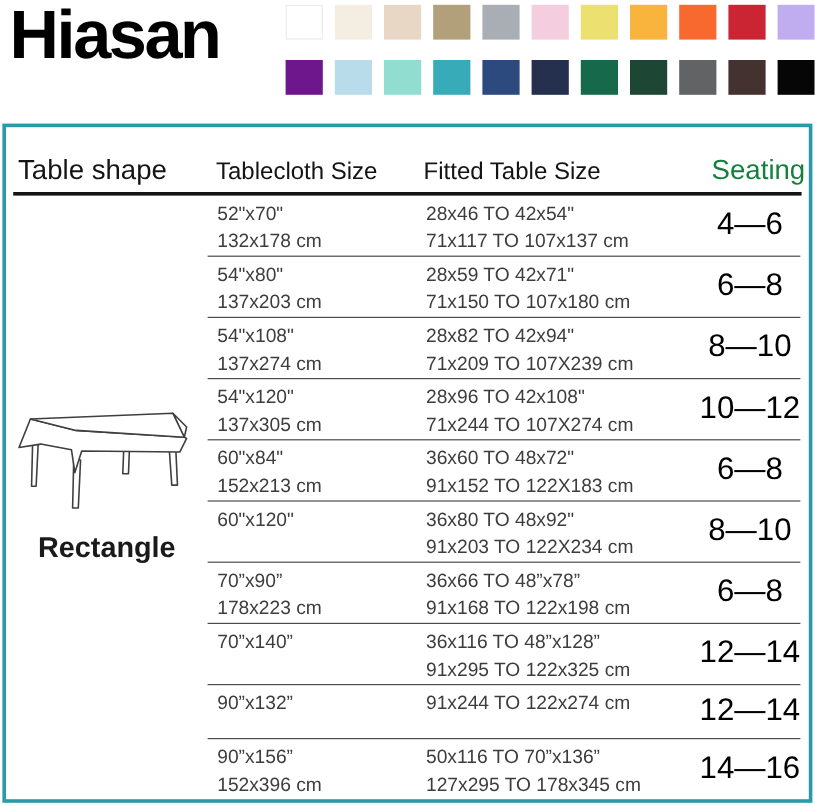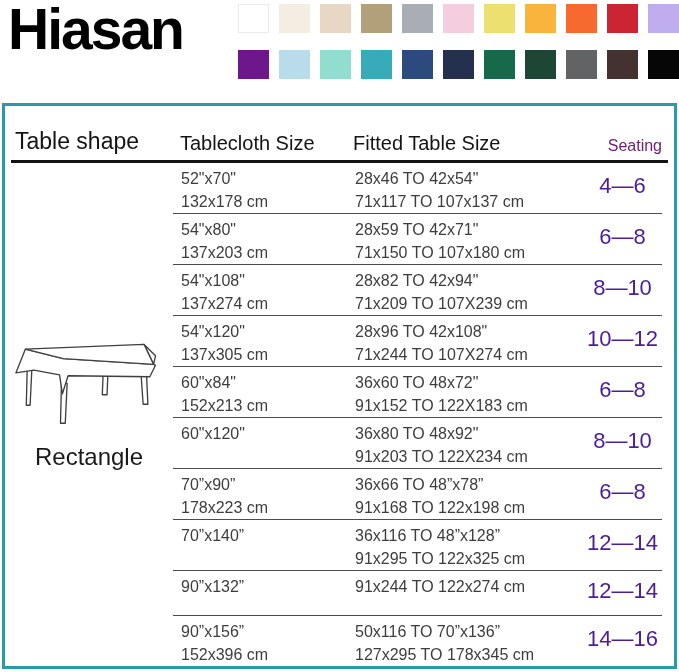--- a/index.html
+++ b/index.html
@@ -23,43 +23,43 @@
   .size-table{
     position:absolute;left:2px;right:2px;top:103px;bottom:3px;
     border:3px solid #2a99a9;background:#fff;
   }
   .thead{
     display:grid;grid-template-columns:165px 173px 240px 1fr;
     align-items:end;height:49px;padding:0 10px 5px 10px;
   }
   .th{font-weight:normal;font-size:20px;color:#141414;white-space:nowrap;}
   .th.shape{font-size:23px;}
-  .th.seating{font-weight:normal;font-size:16px;text-align:right;padding-right:2px;color:#701a75;}
+  .th.seating{font-weight:normal;font-size:23px;text-align:right;padding-right:2px;color:#15803d;}
   .head-rule{height:3px;background:#141414;margin:0 6px;}
   .tbody{
     position:absolute;left:0;right:0;top:57px;bottom:0;
     display:flex;
   }
   .shape-col{
     width:168px;flex:0 0 168px;display:flex;align-items:center;justify-content:center;
   }
   .shape-inner{display:flex;flex-direction:column;align-items:center;transform:translateY(-14px);}
-  .shape-label{font-weight:normal;font-size:24px;color:#1a1a1a;margin-top:12px;}
+  .shape-label{font-weight:bold;font-size:24px;color:#1a1a1a;margin-top:12px;}
   .rows{
     flex:1;display:flex;flex-direction:column;margin-right:12px;
   }
   .row{
     flex:1;display:grid;grid-template-columns:174px 228px 1fr;
     padding:4px 0 0 8px;border-bottom:1.5px solid #4c4c4c;
   }
   .row:last-child{border-bottom:none;}
   .cell{font-size:16px;line-height:23px;color:#3d3d3d;white-space:nowrap;}
   .seat{
     display:flex;align-items:center;justify-content:center;
-    font-size:22px;color:#4c1d95;padding-bottom:8px;white-space:nowrap;text-align:center;
+    font-size:26px;color:#000000;padding-bottom:8px;white-space:nowrap;text-align:center;
   }
   .illu{display:block;}
   .illu path,.illu polygon{fill:#ffffff;stroke:#3f3f3f;stroke-width:1.4;stroke-linejoin:round;}
 </style>
 </head>
 <body>
 
 <div class="stage">
 
   <div class="logo">Hiasan</div>

